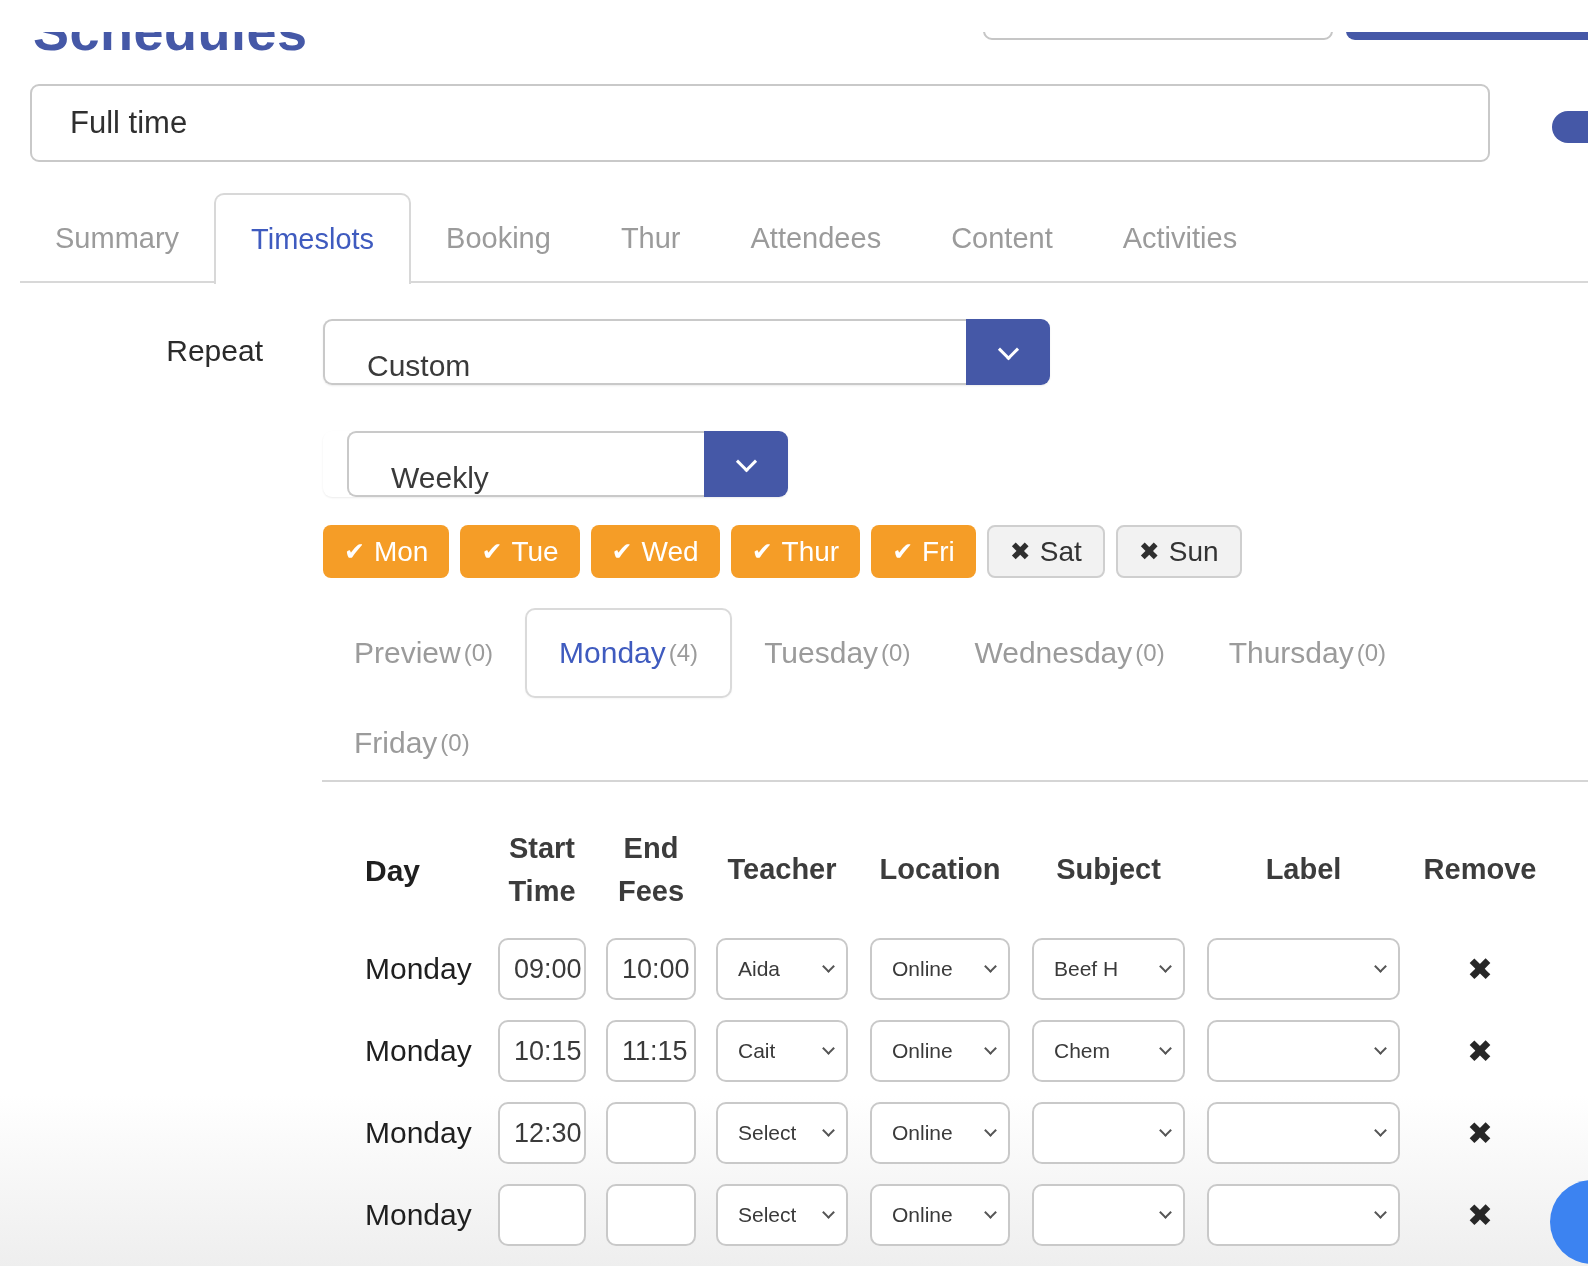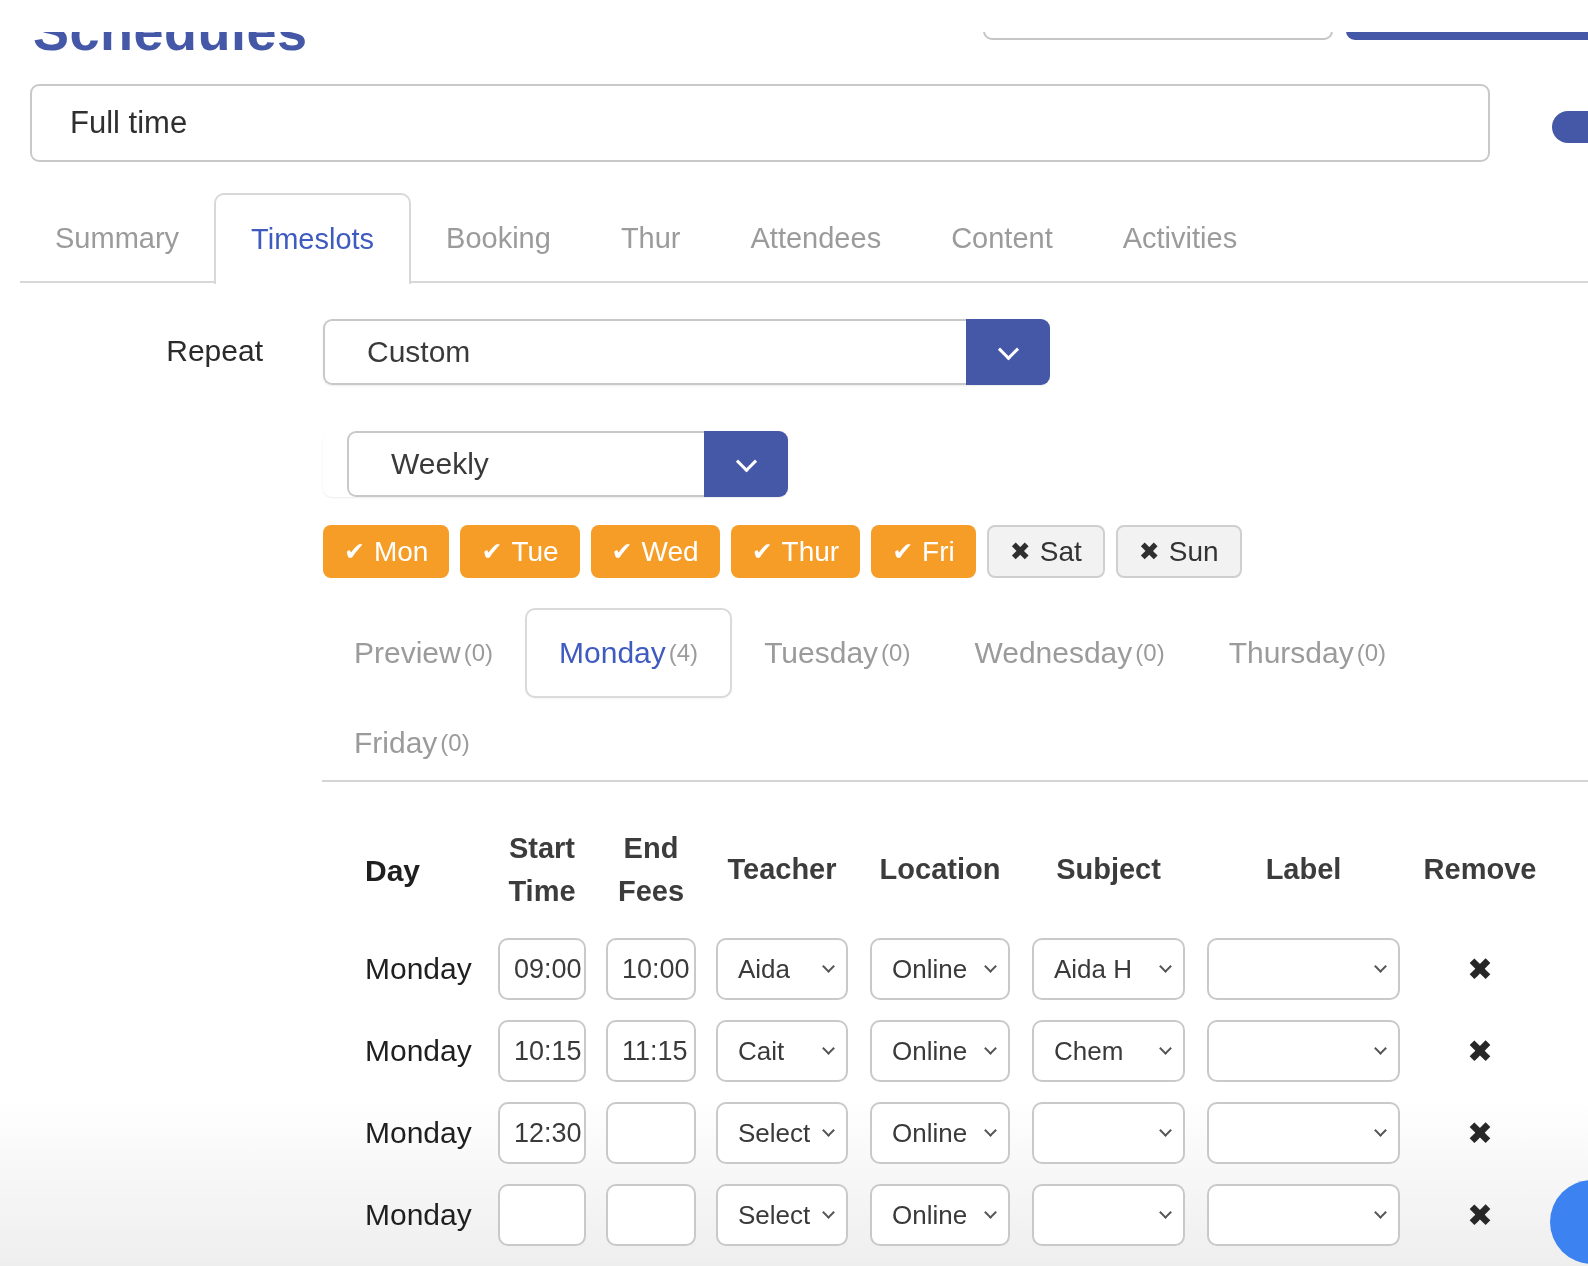--- a/index.html
+++ b/index.html
@@ -41,21 +41,21 @@
 
   
   .field-label{position:absolute;width:263px;text-align:right;font-size:30px;color:#2b2b2b;}
   .lbl-repeat{top:302px;}
   .lbl-frequency{top:406px;}
   .combo{position:absolute;left:323px;height:66px;display:flex;border-radius:9px;
          box-shadow:0 1px 2px rgba(0,0,0,.08);}
   .combo-repeat{top:287px;width:727px;}
   .combo-frequency{top:399px;width:465px;padding-left:24px;}
   .combo .face{flex:1;background:#fff;border:2px solid #c9c9c9;border-right:none;
-               border-radius:9px 0 0 9px;display:flex;align-items:center;padding-left:42px;
+               border-radius:9px 0 0 9px;display:flex;align-items:flex-end;padding-left:42px;
                font-size:30px;color:#3a3a3a;}
   .combo .dd-btn{width:84px;background:var(--indigo);border:none;border-radius:0 9px 9px 0;
                  display:flex;align-items:center;justify-content:center;cursor:pointer;}
   .chev{display:inline-block;width:15px;height:15px;border-right:3px solid #fff;
         border-bottom:3px solid #fff;transform:rotate(45deg) translate(-2px,-2px);}
   .chev-sm{width:9px;height:9px;border-right:2.5px solid #555;border-bottom:2.5px solid #555;
            transform:rotate(45deg);margin-top:-6px;}
 
   
   .daybar{position:absolute;left:323px;top:493px;display:flex;gap:11px;}
@@ -91,21 +91,21 @@
   .c-location{left:870px;width:140px;}
   .c-subject{left:1032px;width:153px;}
   .c-label{left:1207px;width:193px;}
   .c-remove{left:1430px;width:100px;justify-content:center;}
   .tinput{position:absolute;top:10px;height:62px;width:100%;border:2px solid #c9c9c9;
           border-radius:10px;background:#fff;font-size:27px;color:#3a3a3a;
           padding-left:14px;outline:none;}
   .selbox{position:absolute;top:10px;height:62px;width:100%;border:2px solid #c9c9c9;
           border-radius:10px;background:#fff;display:flex;align-items:center;
           padding:0 36px 0 20px;cursor:pointer;}
-  .selbox .val{font-size:26px;color:#3a3a3a;white-space:nowrap;overflow:hidden;}
+  .selbox .val{font-size:21px;color:#3a3a3a;white-space:nowrap;overflow:hidden;}
   .selbox .chev-sm{position:absolute;right:13px;top:28px;}
   .remove-btn{background:none;border:none;font-size:31px;font-weight:700;color:#272727;cursor:pointer;}
 
   
   .new-freq{position:absolute;left:360px;top:1238px;width:212px;height:56px;
             background:#e9e9e9;border:2px solid #b9b9b9;border-radius:7px;
             font-size:27px;color:#333;cursor:pointer;}
   .fab{position:absolute;left:1550px;top:1148px;width:84px;height:84px;border-radius:50%;
        background:var(--fab);border:none;cursor:pointer;}
 </style>
@@ -239,21 +239,21 @@
           </div>
         </div>
         <div class="cell c-location">
           <div class="selbox">
             <span class="val">Online</span>
             <span class="chev-sm"></span>
           </div>
         </div>
         <div class="cell c-subject">
           <div class="selbox">
-            <span class="val">Aida H</span>
+            <span class="val">Beef H</span>
             <span class="chev-sm"></span>
           </div>
         </div>
         <div class="cell c-label">
           <div class="selbox">
             <span class="val"></span>
             <span class="chev-sm"></span>
           </div>
         </div>
         <div class="cell c-remove">

